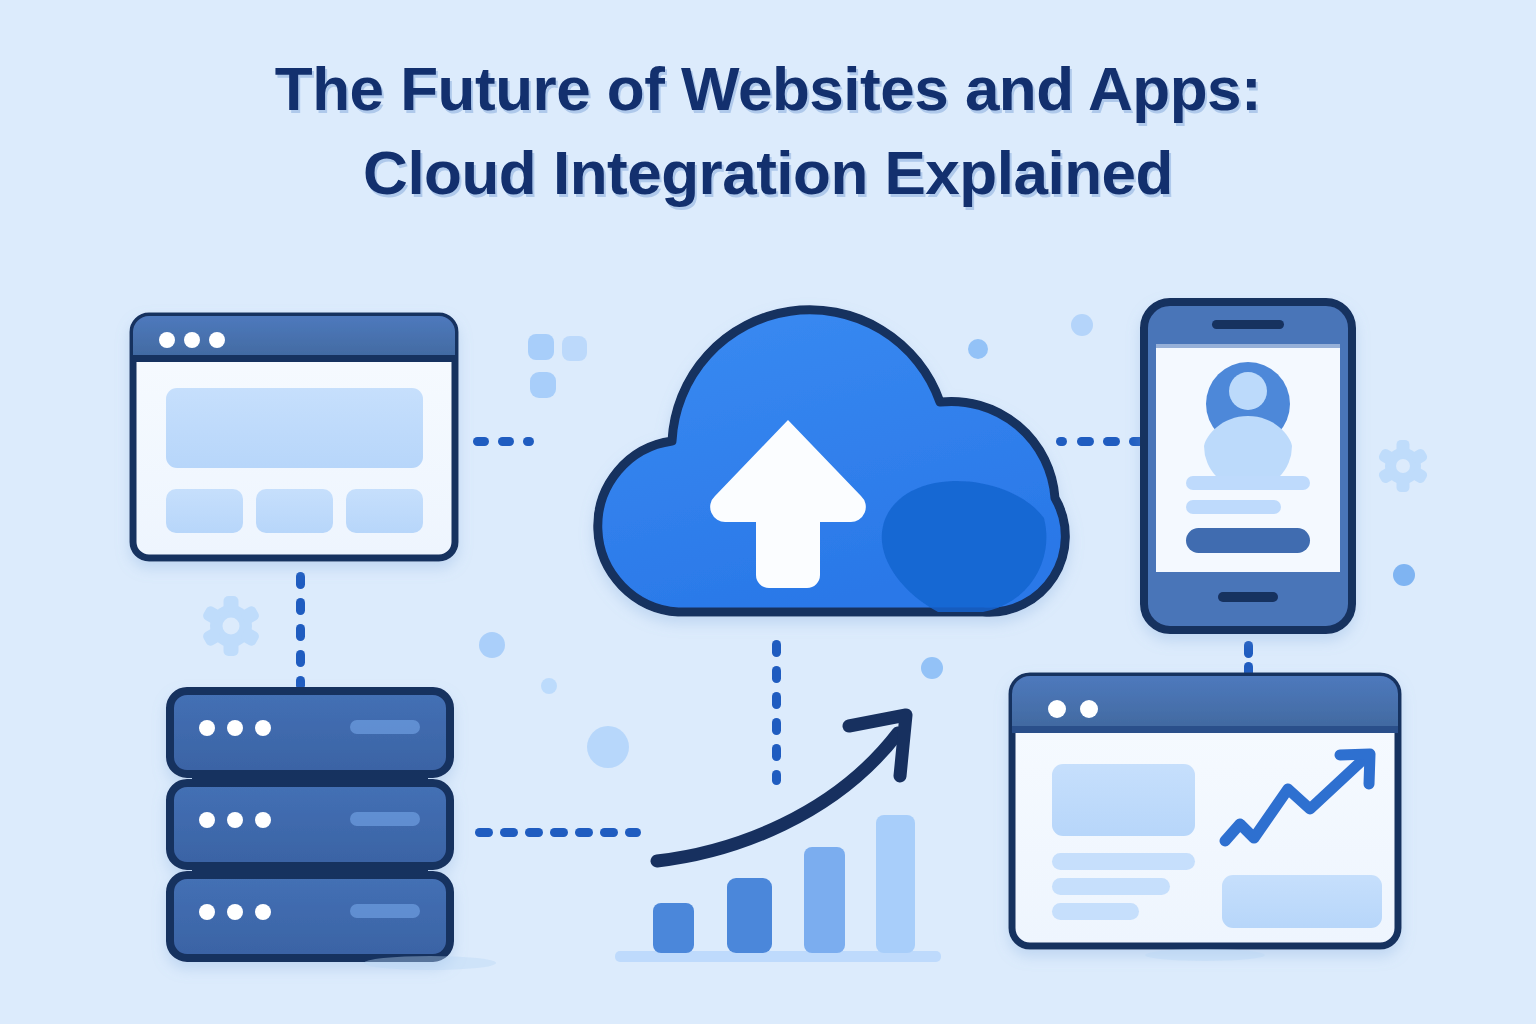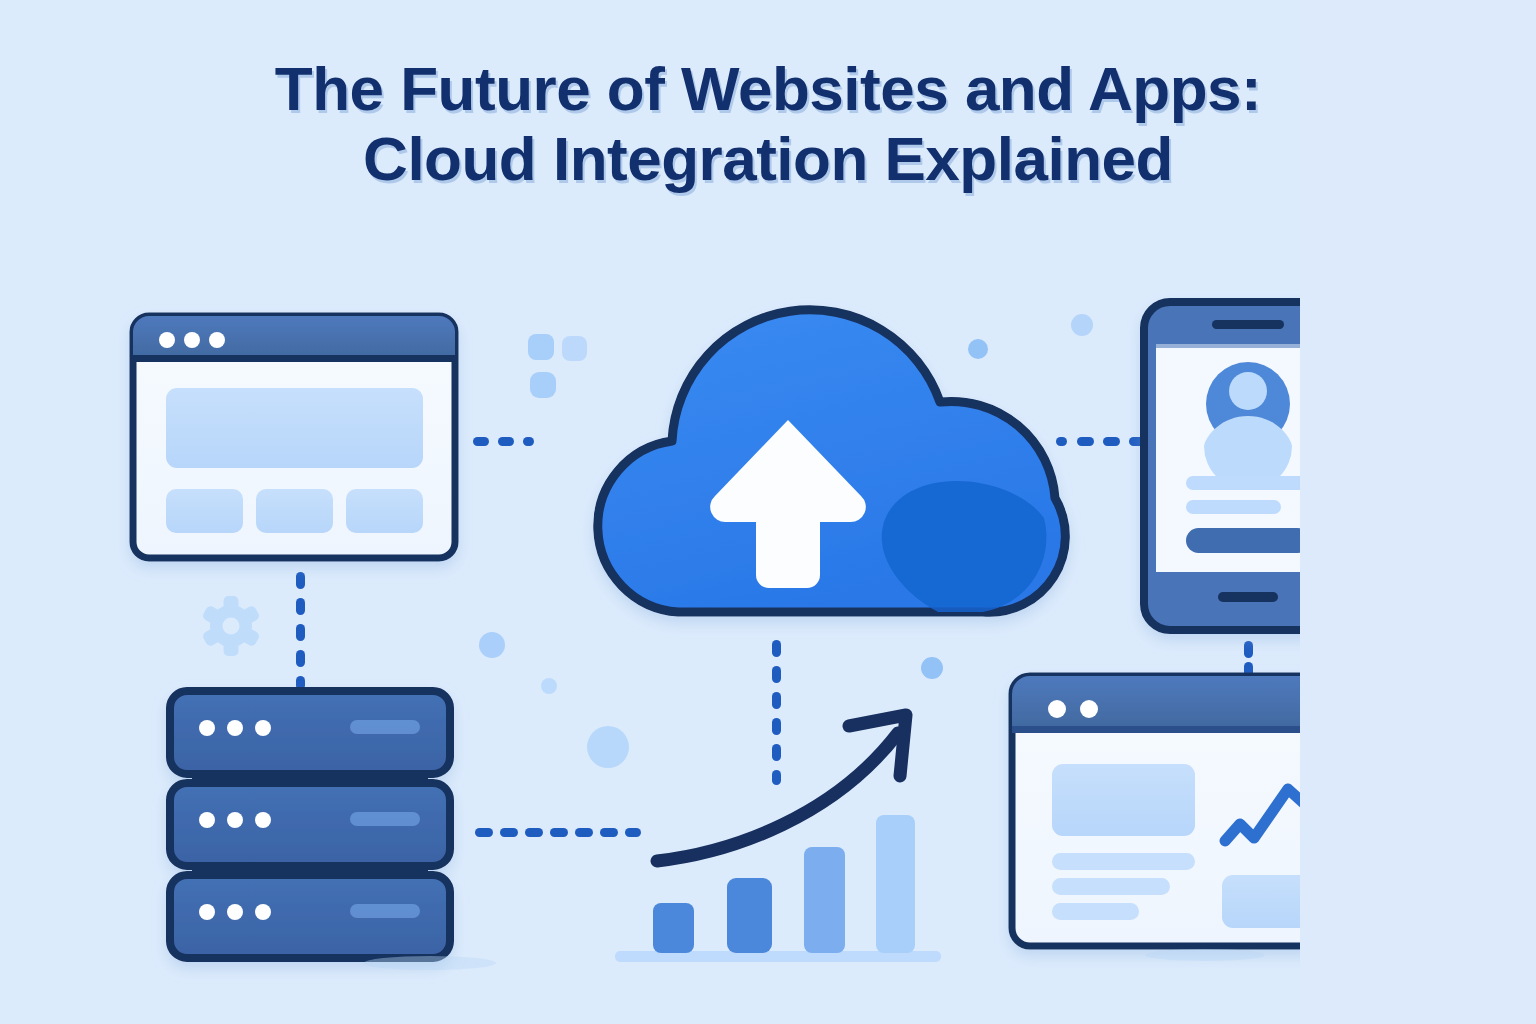--- a/index.html
+++ b/index.html
@@ -8,21 +8,21 @@
     background: #dceafb;
   }
   body {
     width: 1536px;
     height: 1024px;
     overflow: hidden;
     font-family: "Liberation Sans", sans-serif;
   }
   #stage {
     position: relative;
-    width: 1300px;
+    width: 1536px;
     height: 1024px;
     background: #dcebfc;
     overflow: hidden;
   }
   #title-block {
     position: absolute;
     left: 0;
     top: 58px;
     width: 1536px;
     text-align: center;
@@ -30,21 +30,21 @@
   }
   .title-line {
     display: block;
     font-family: "Liberation Sans", sans-serif;
     font-weight: 700;
     font-size: 62px;
     letter-spacing: -0.5px;
     color: #13306e;
     text-shadow: 2px 3px 0 rgba(120,160,215,0.45);
   }
-  .title-line.second { margin-top: 8px; }
+  .title-line.second { margin-top: 22px; }
 
   .layer { position: absolute; left: 0; top: 0; }
   svg { display: block; overflow: visible; }
 </style>
 </head>
 <body>
 
 <div id="stage">
 
   <div id="title-block">

